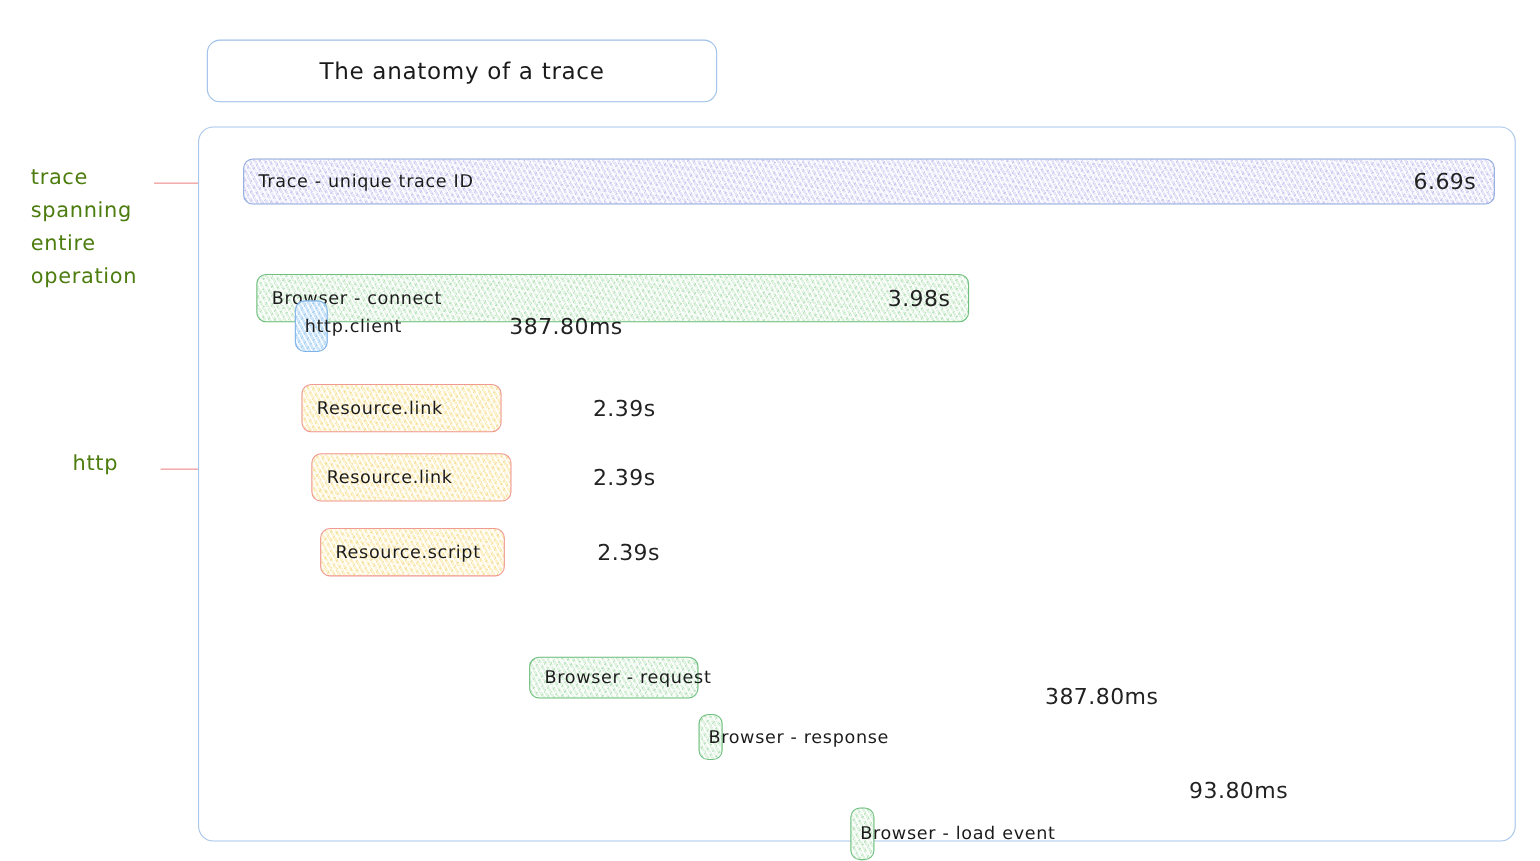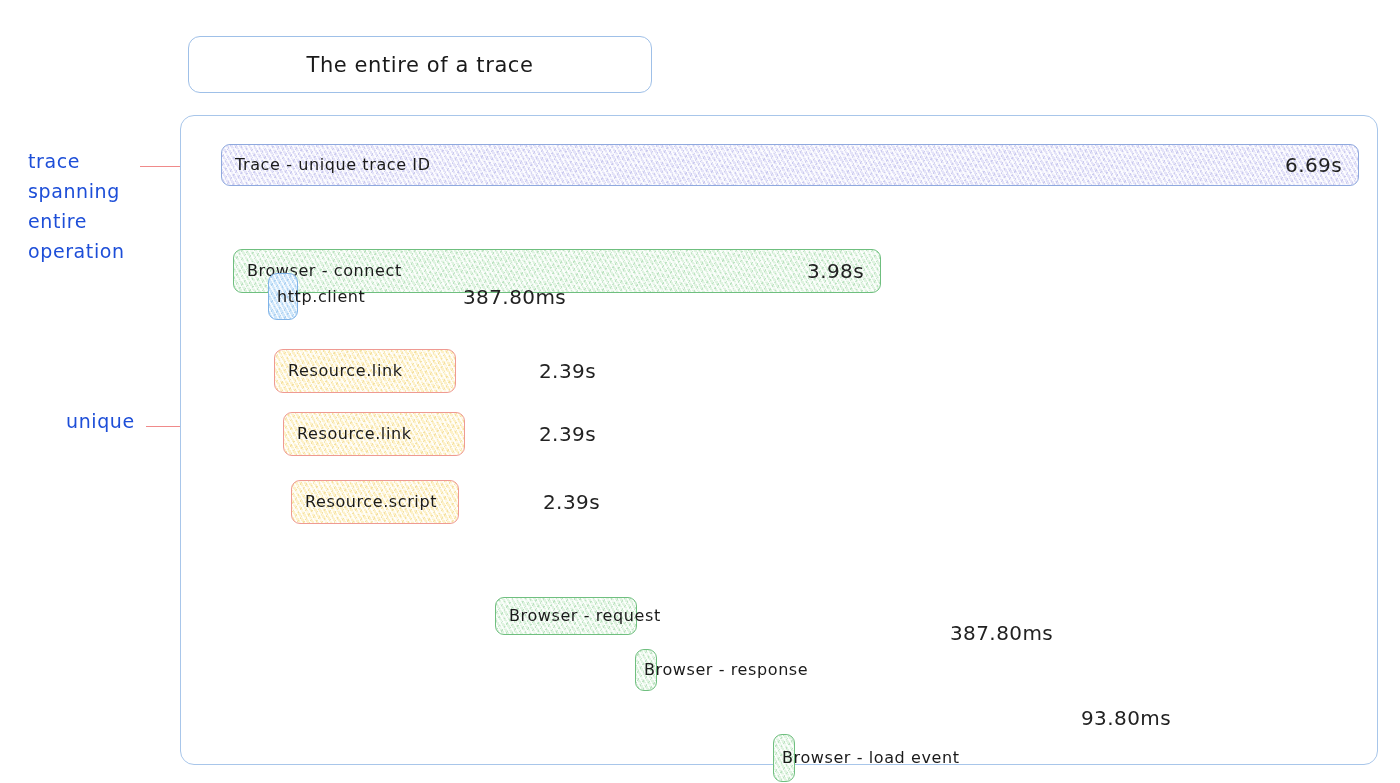--- a/index.html
+++ b/index.html
@@ -120,21 +120,21 @@
       repeating-linear-gradient(62deg, rgba(255,255,255,.85) 0 1.5px, rgba(255,255,255,0) 1.5px 4px),
       repeating-linear-gradient(-54deg, rgba(228,196,90,.34) 0 1px, rgba(255,255,255,0) 1px 5px),
       repeating-linear-gradient(8deg, rgba(255,255,255,.5) 0 2px, rgba(255,255,255,0) 2px 6px);
   }
 
   
   .anno {
     position: absolute;
     font-size: 19px;
     line-height: 30px;
-    color: #1d4ed8;
+    color: #4d7c0f;
     text-align: left;
   }
   .leader-h {
     position: absolute;
     height: 0;
     border-top: 1.6px solid #f08a8a;
   }
   .leader-tick {
     position: absolute;
     width: 0;
@@ -145,33 +145,33 @@
     width: 0;
     border-left: 1.6px solid #f4a0a0;
   }
 </style>
 </head>
 <body>
 
 <div id="stage">
 
   <div id="title-card">
-    <div class="t hand">The entire of a trace</div>
+    <div class="t hand">The anatomy of a trace</div>
   </div>
 
   <div class="anno hand" id="anno-trace" style="left:28px; top:146px; width:130px;">
       <div>trace</div>
       <div>spanning</div>
       <div>entire</div>
       <div>operation</div>
     </div>
   <div class="leader-h" style="left:140px; top:166px; width:66px;"></div>
   <div class="leader-tick" style="left:206px; top:148px; height:36px;"></div>
 
-  <div class="anno hand" id="anno-spans" style="left:66px; top:406px; width:120px;">unique</div>
+  <div class="anno hand" id="anno-spans" style="left:66px; top:406px; width:120px;">http</div>
   <div class="leader-h" style="left:146px; top:426px; width:68px;"></div>
   <div class="rule-red" style="left:214px; top:196px; height:552px;"></div>
 
   <div id="frame">
     <div id="bars">
         <div class="bar tex-purple" style="left: 40px; top: 28px; width: 1138px; height: 42px;">
           <div class="lbl hand">Trace - unique trace ID</div>
           <div class="dur inside hand">6.69s</div>
         </div>
         <div class="bar tex-green" style="left: 52px; top: 93px; width: 648px; height: 44px;">
@@ -187,21 +187,21 @@
         </div>
         <div class="dur hand" style="left: 358px; top: 255px;">2.39s</div>
         <div class="bar tex-yellow" style="left: 102px; top: 296px; width: 182px; height: 44px;">
           <div class="lbl hand">Resource.link</div>
         </div>
         <div class="dur hand" style="left: 358px; top: 318px;">2.39s</div>
         <div class="bar tex-yellow" style="left: 110px; top: 364px; width: 168px; height: 44px;">
           <div class="lbl hand">Resource.script</div>
         </div>
         <div class="dur hand" style="left: 362px; top: 386px;">2.39s</div>
-        <div class="bar tex-green" style="left: 314px; top: 441px; width: 142px; height: 38px;">
+        <div class="bar tex-green" style="left: 300px; top: 441px; width: 154px; height: 38px;">
           <div class="lbl hand">Browser - request</div>
         </div>
         <div class="bar tex-green tiny" style="left: 454px; top: 493px; width: 22px; height: 42px;">
           <div class="lbl hand">Browser - response</div>
         </div>
         <div class="dur hand" style="left: 769px; top: 517px;">387.80ms</div>
         <div class="bar tex-green tiny" style="left: 592px; top: 578px; width: 22px; height: 48px;">
           <div class="lbl hand">Browser - load event</div>
         </div>
         <div class="dur hand" style="left: 900px; top: 602px;">93.80ms</div>

